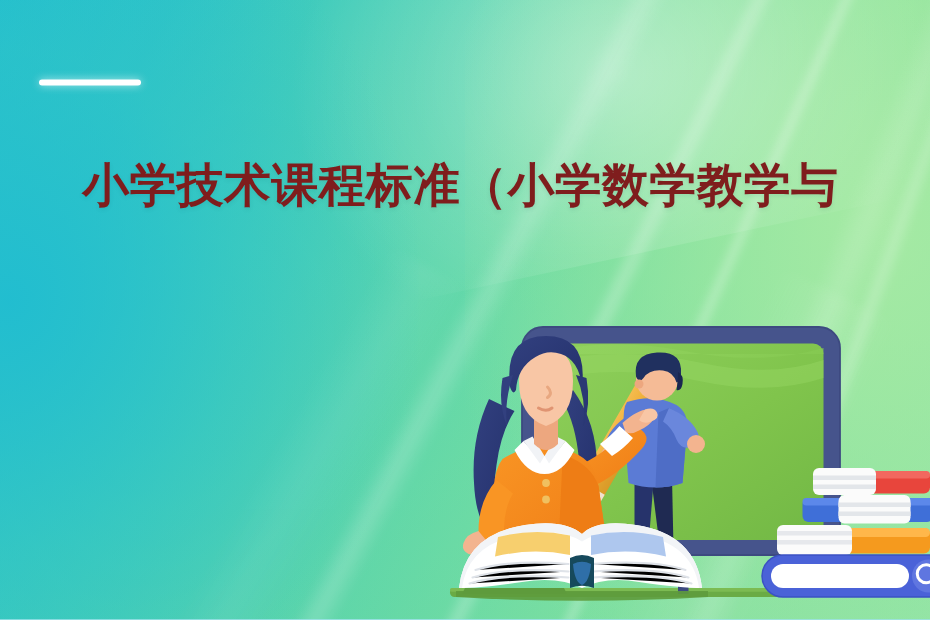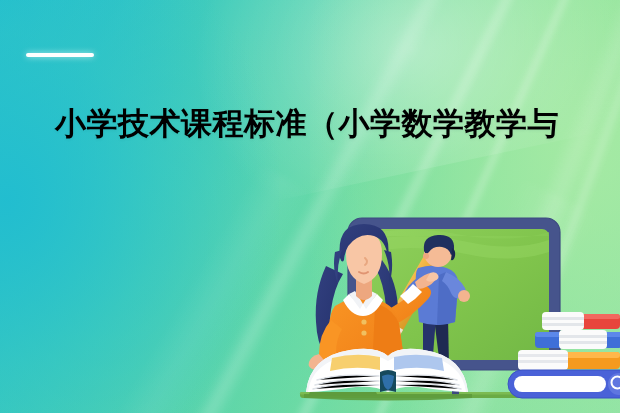--- a/index.html
+++ b/index.html
@@ -111,21 +111,21 @@
     border-radius: 2px;
     box-shadow: 0 0 6px rgba(255,255,255,0.65);
   }
 
   
   .title {
     position: absolute;
     left: 55px;
     top: 104px;
     width: 530px;
-    color: #000000;
+    color: #7f1d1d;
     font-size: 31px;
     line-height: 40px;
     font-weight: 700;
     letter-spacing: 0.5px;
     white-space: nowrap;
     text-shadow: 0 1px 3px rgba(0,80,90,0.10);
   }
 
   
   .illustration {

